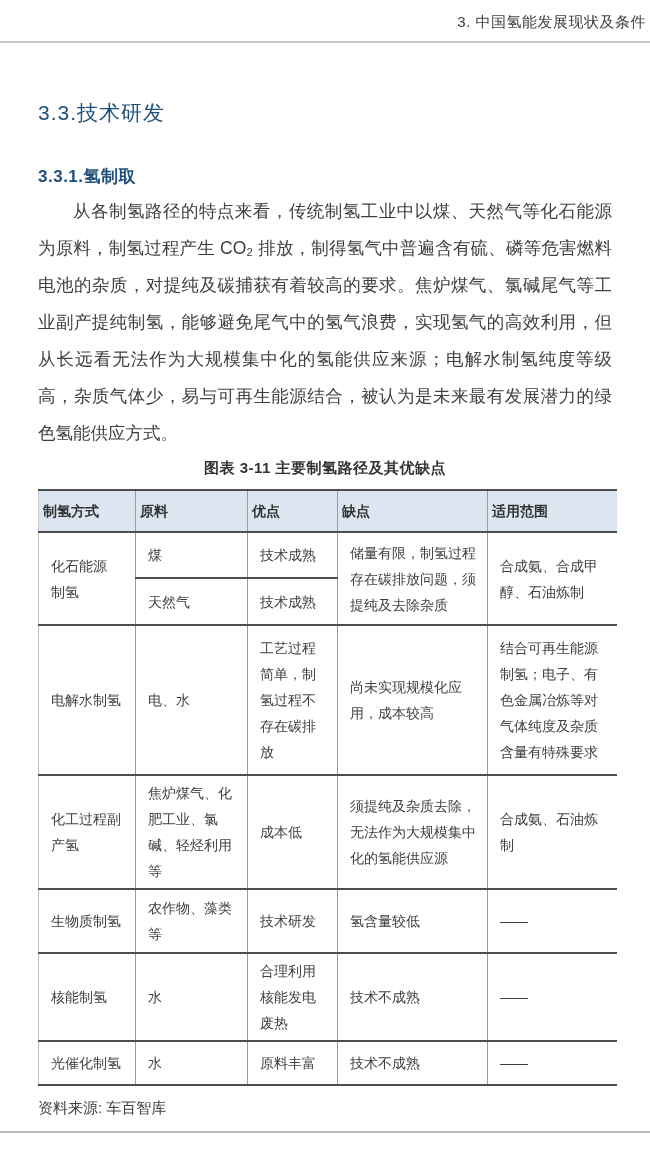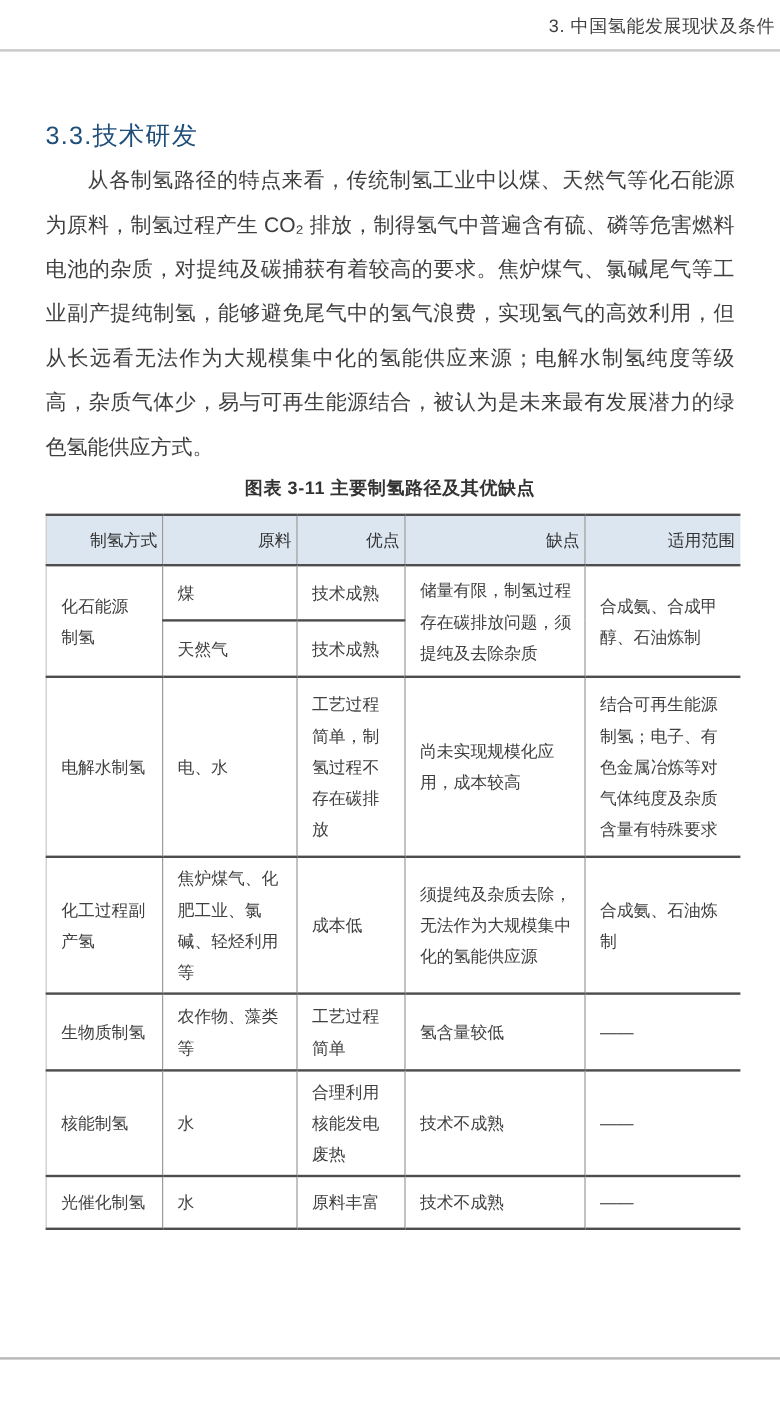--- a/index.html
+++ b/index.html
@@ -80,22 +80,22 @@
     vertical-align: middle;
     text-align: left;
     padding: 4px 8px 4px 12px;
     line-height: 26px;
     word-break: break-all;
   }
   .data-table th:first-child, .data-table td:first-child { border-left-color: #c7c7c7; }
   .data-table th:last-child,  .data-table td:last-child  { border-right: none; }
   .data-table th {
     background: #dce6f1;
-    text-align: right;
-    font-weight: 400;
+    text-align: left;
+    font-weight: 700;
     color: #333333;
     padding: 4px 4px;
   }
   .data-table td.col-method { white-space: pre-line; }
   tr.hrow { height: 42px; }
   tr.r0 { height: 46px; margin-top: 26px; }
   tr.r1 { height: 47px; }
   tr.r2 { height: 150px; }
   tr.r3 { height: 92px; }
   tr.r4 { height: 64px; margin-left: 21px; }
@@ -128,20 +128,21 @@
 </head>
 <body>
 
 <div class="page-header">3. 中国氢能发展现状及条件</div>
 <div class="header-rule"></div>
 
 <div class="content">
 
   <div class="section-title">3.3.技术研发</div>
 
+  <div class="subsection-title">3.3.1.氢制取</div>
 
   <div class="body-paragraph">从各制氢路径的特点来看，传统制氢工业中以煤、天然气等化石能源为原料，制氢过程产生 CO₂ 排放，制得氢气中普遍含有硫、磷等危害燃料电池的杂质，对提纯及碳捕获有着较高的要求。焦炉煤气、氯碱尾气等工业副产提纯制氢，能够避免尾气中的氢气浪费，实现氢气的高效利用，但从长远看无法作为大规模集中化的氢能供应来源；电解水制氢纯度等级高，杂质气体少，易与可再生能源结合，被认为是未来最有发展潜力的绿色氢能供应方式。</div>
 
   <div class="table-caption">图表 3-11 主要制氢路径及其优缺点</div>
 
   <table class="data-table">
     <colgroup>
       <col style="width:97px">
         <col style="width:112px">
         <col style="width:90px">
@@ -180,38 +181,39 @@
       <tr class="r3">
         <td class="col-method">化工过程副产氢</td>
         <td>焦炉煤气、化肥工业、氯碱、轻烃利用等</td>
         <td>成本低</td>
         <td>须提纯及杂质去除，无法作为大规模集中化的氢能供应源</td>
         <td>合成氨、石油炼制</td>
       </tr>
       <tr class="r4">
         <td class="col-method">生物质制氢</td>
         <td>农作物、藻类等</td>
-        <td>工艺过程简单</td>
+        <td>技术研发</td>
         <td>氢含量较低</td>
         <td>——</td>
       </tr>
       <tr class="r5">
         <td class="col-method">核能制氢</td>
         <td>水</td>
         <td>合理利用核能发电废热</td>
         <td>技术不成熟</td>
         <td>——</td>
       </tr>
       <tr class="r6">
         <td class="col-method">光催化制氢</td>
         <td>水</td>
         <td>原料丰富</td>
         <td>技术不成熟</td>
         <td>——</td>
       </tr>
     </tbody>
   </table>
 
+  <div class="source-note">资料来源: 车百智库</div>
 
 </div>
 
 <div class="footer-rule"></div>
 <div class="page-number">27</div>
 
 </body></html>

